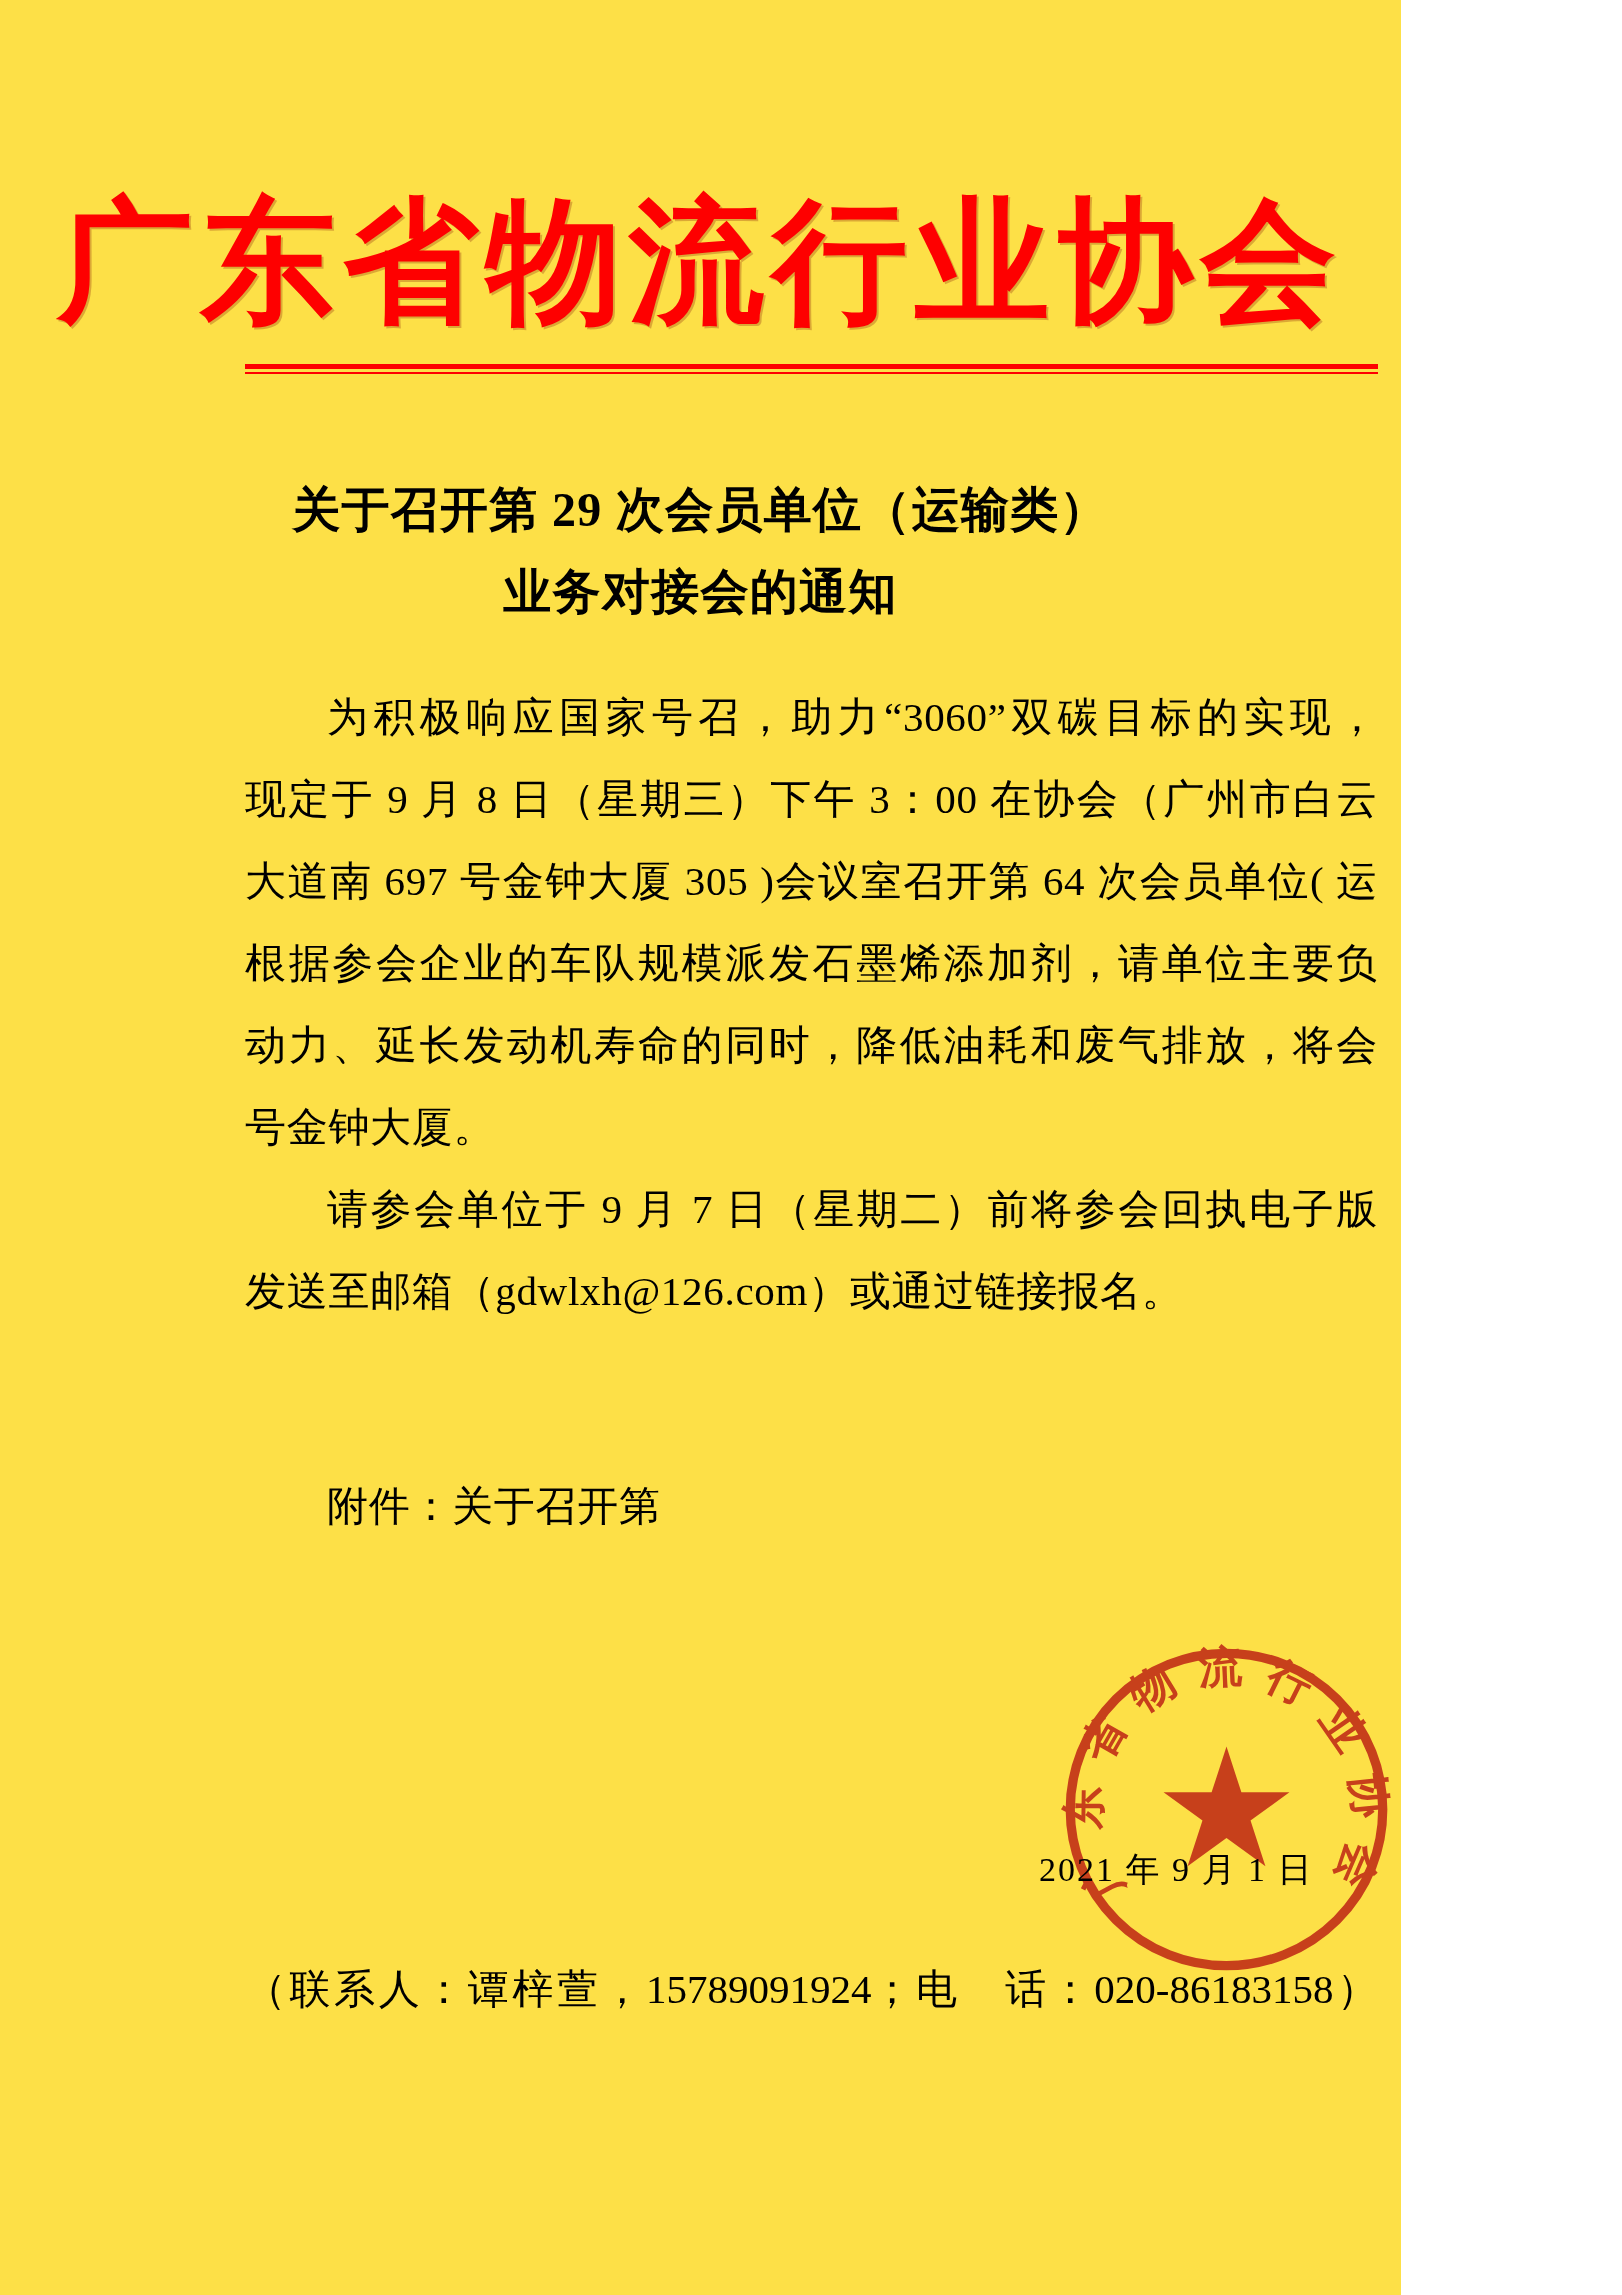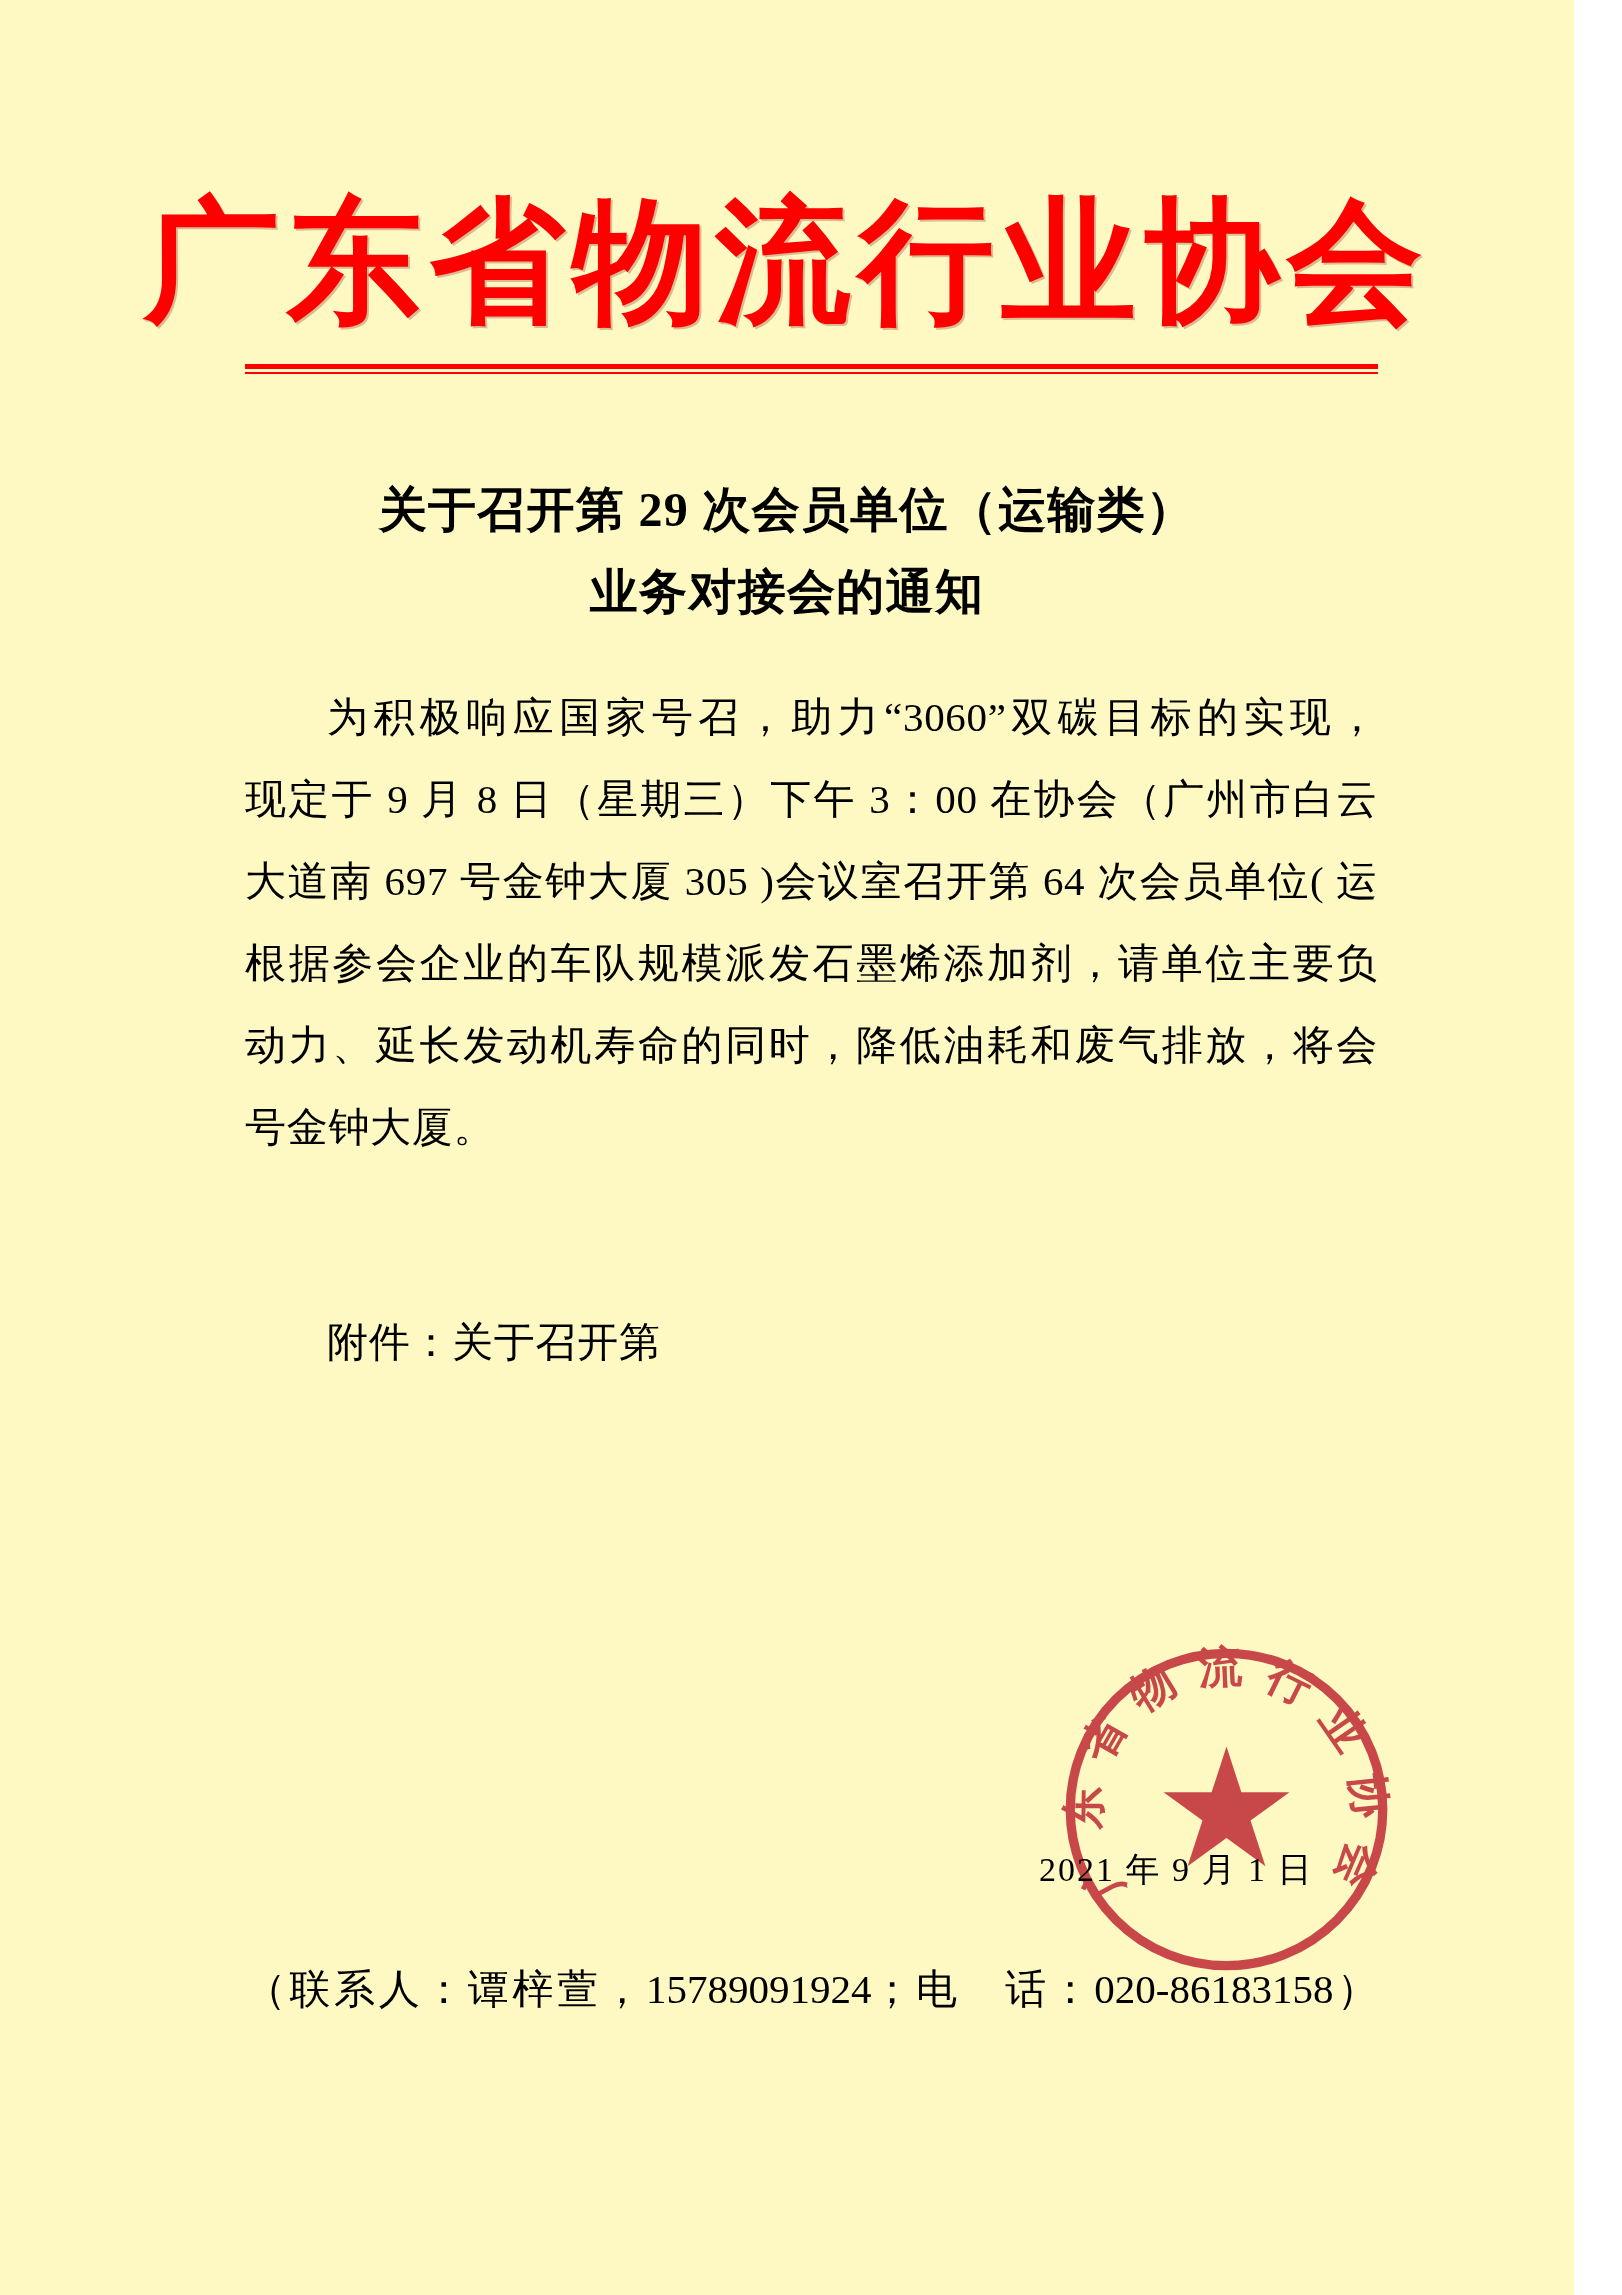--- a/index.html
+++ b/index.html
@@ -2,23 +2,23 @@
 <html style="font-size:10.5px"><head>
 <meta charset="utf-8">
 <style>
   html, body {
     margin: 0;
     padding: 0;
     background: #ffffff;
   }
   .page {
     position: relative;
-    width: 1574px;
+    width: 1401px;
     height: 2295px;
-    background: #fef9c3;
+    background: #fde047;
     overflow: hidden;
     font-family: "Liberation Serif", "DejaVu Serif", serif;
     color: #000000;
   }
 
   
   .org-name {
     position: absolute;
     top: 191px;
     left: 0;
@@ -145,20 +145,24 @@
 
     <div>
       <div class="line just indent">为积极响应国家号召，助力“3060”双碳目标的实现，</div>
       <div class="line just">现定于 9 月 8 日（星期三）下午 3：00 在协会（广州市白云</div>
       <div class="line just">大道南 697 号金钟大厦 305 )会议室召开第 64 次会员单位( 运</div>
       <div class="line just">根据参会企业的车队规模派发石墨烯添加剂，请单位主要负</div>
       <div class="line just">动力、延长发动机寿命的同时，降低油耗和废气排放，将会</div>
       <div class="line">号金钟大厦。</div>
     </div>
 
+    <div>
+      <div class="line just indent">请参会单位于 9 月 7 日（星期二）前将参会回执电子版</div>
+      <div class="line">发送至邮箱（gdwlxh@126.com）或通过链接报名。</div>
+    </div>
 
     <div class="attachment-line">附件：关于召开第</div>
   </div>
 
   <div class="date-line">2021 年 9 月 1 日</div>
 
   <div class="stamp">
     <svg viewBox="0 0 500 500">
       <circle class="stamp-ring" cx="250" cy="250" r="236"></circle>
       <path id="stamp-arc" d="M 97.9 368.9 A 193 193 0 1 1 402.1 368.9" fill="none"></path>

